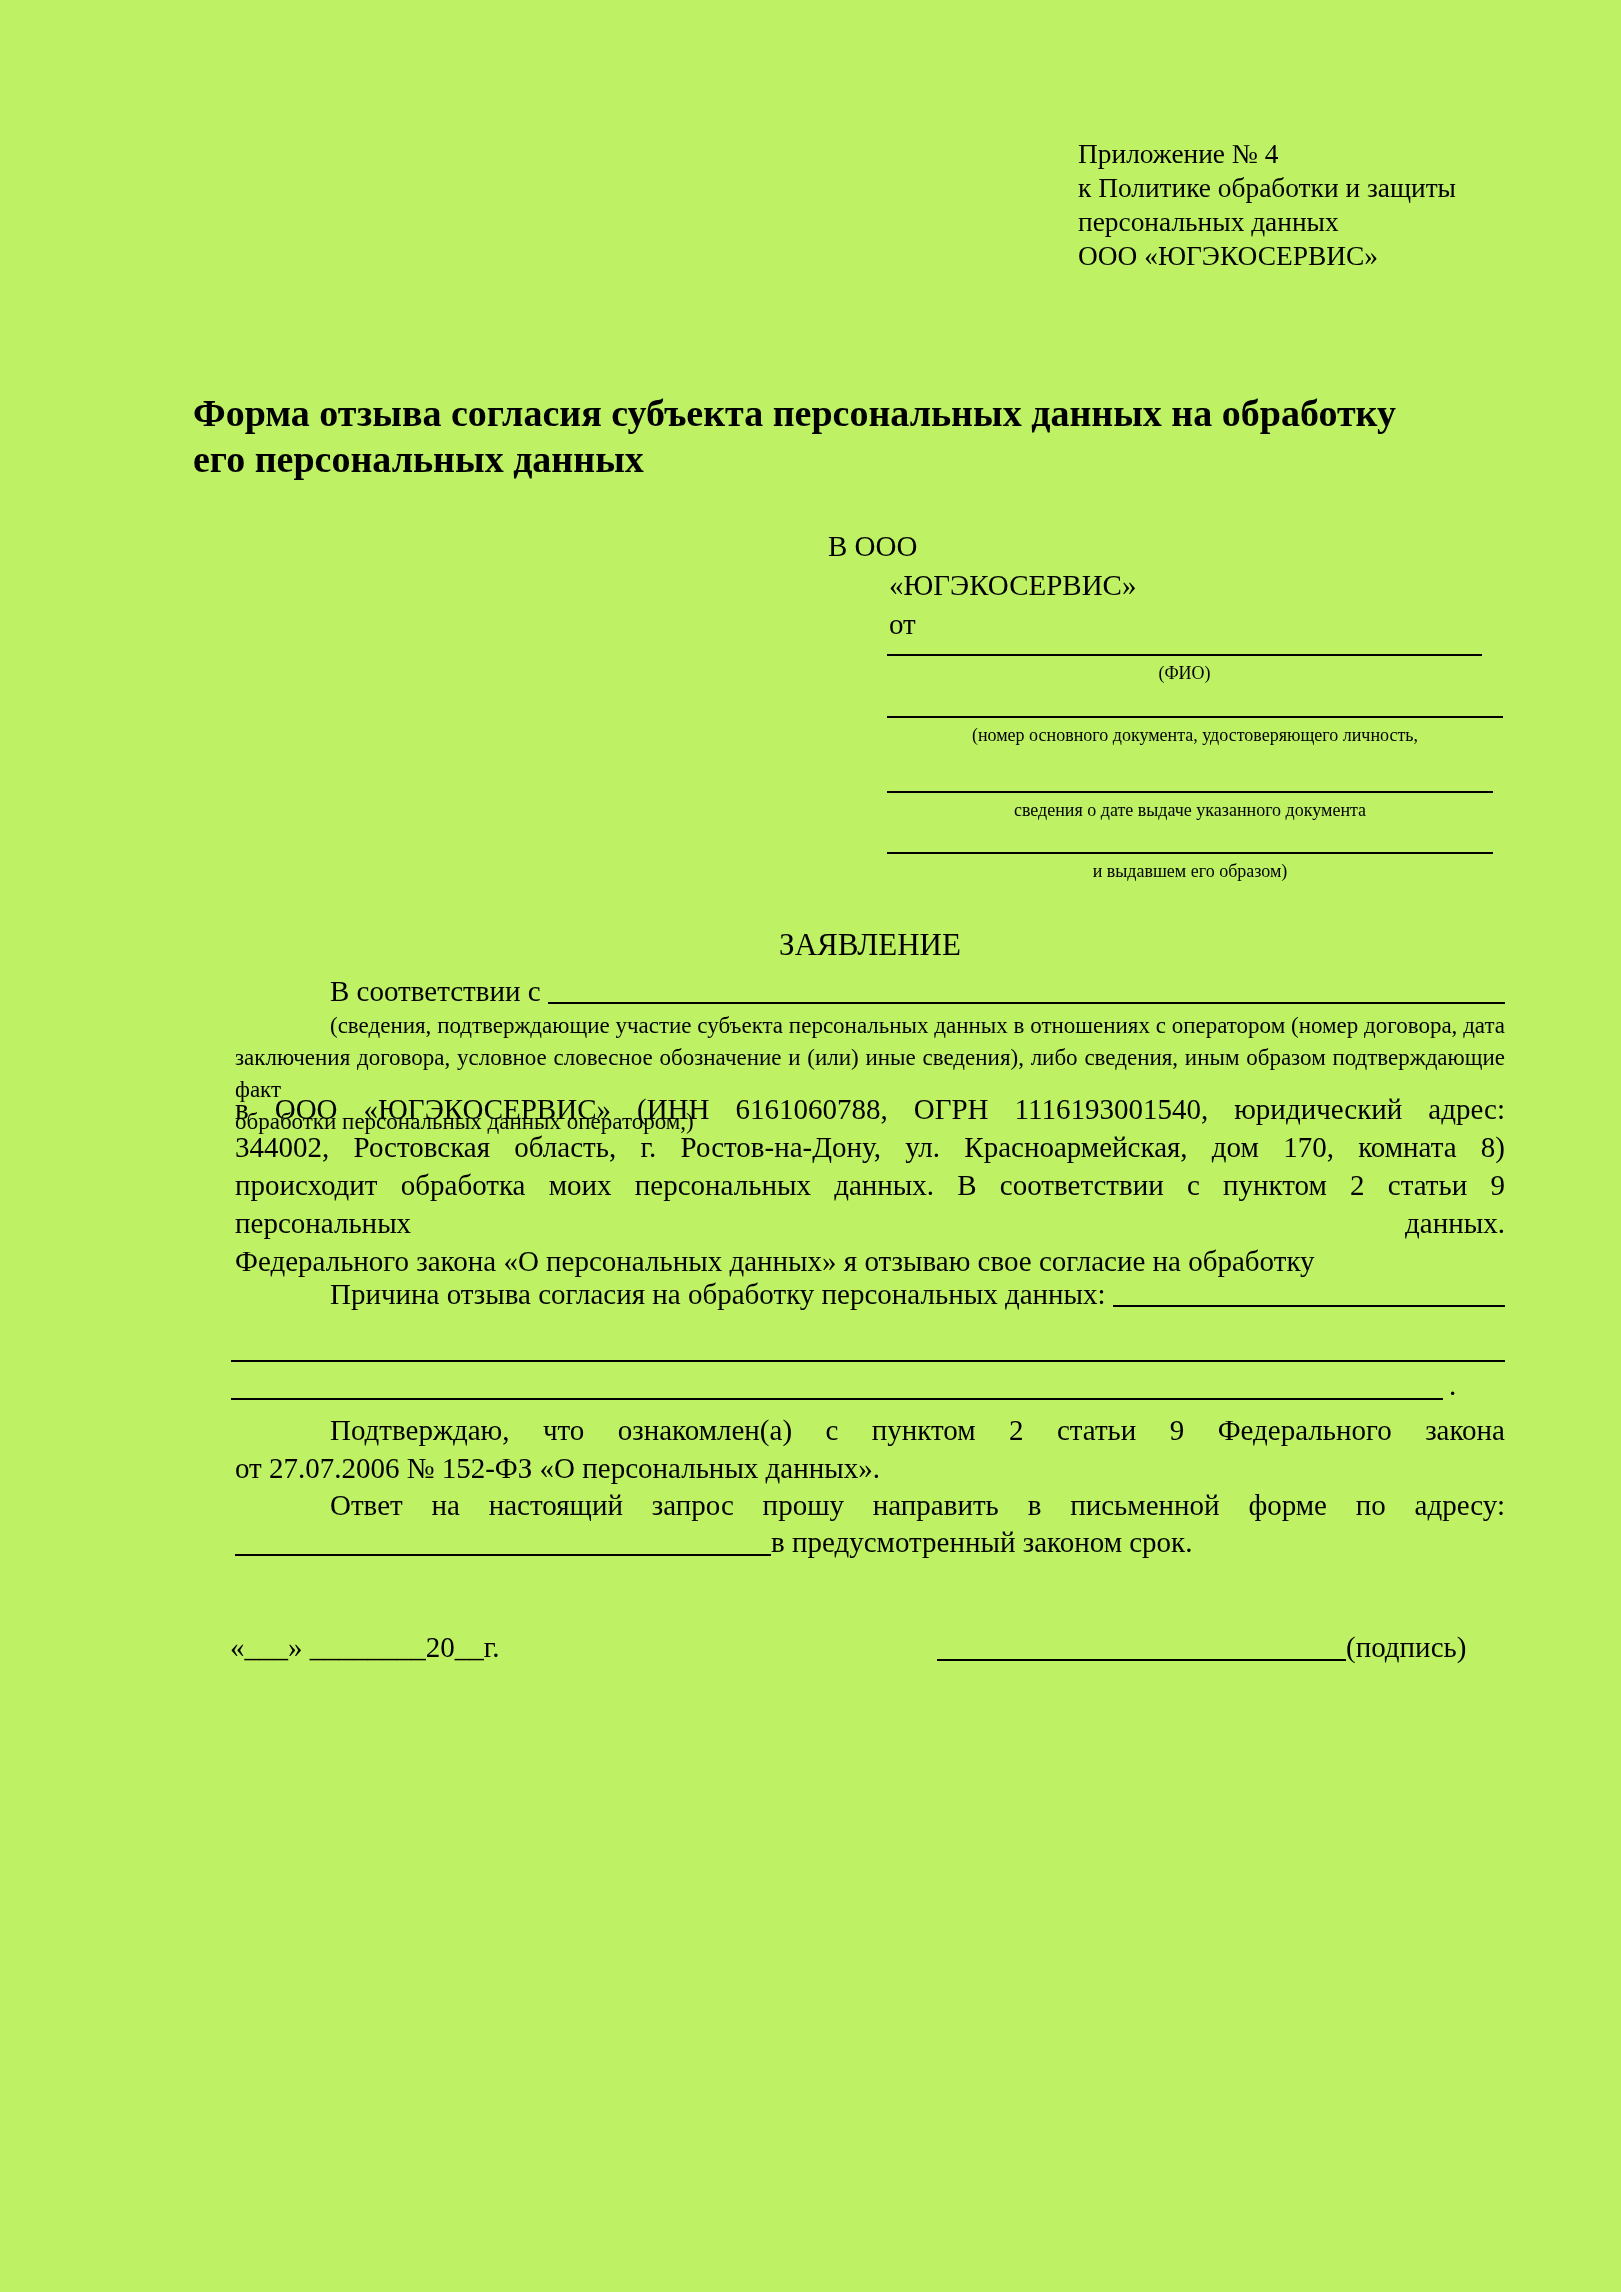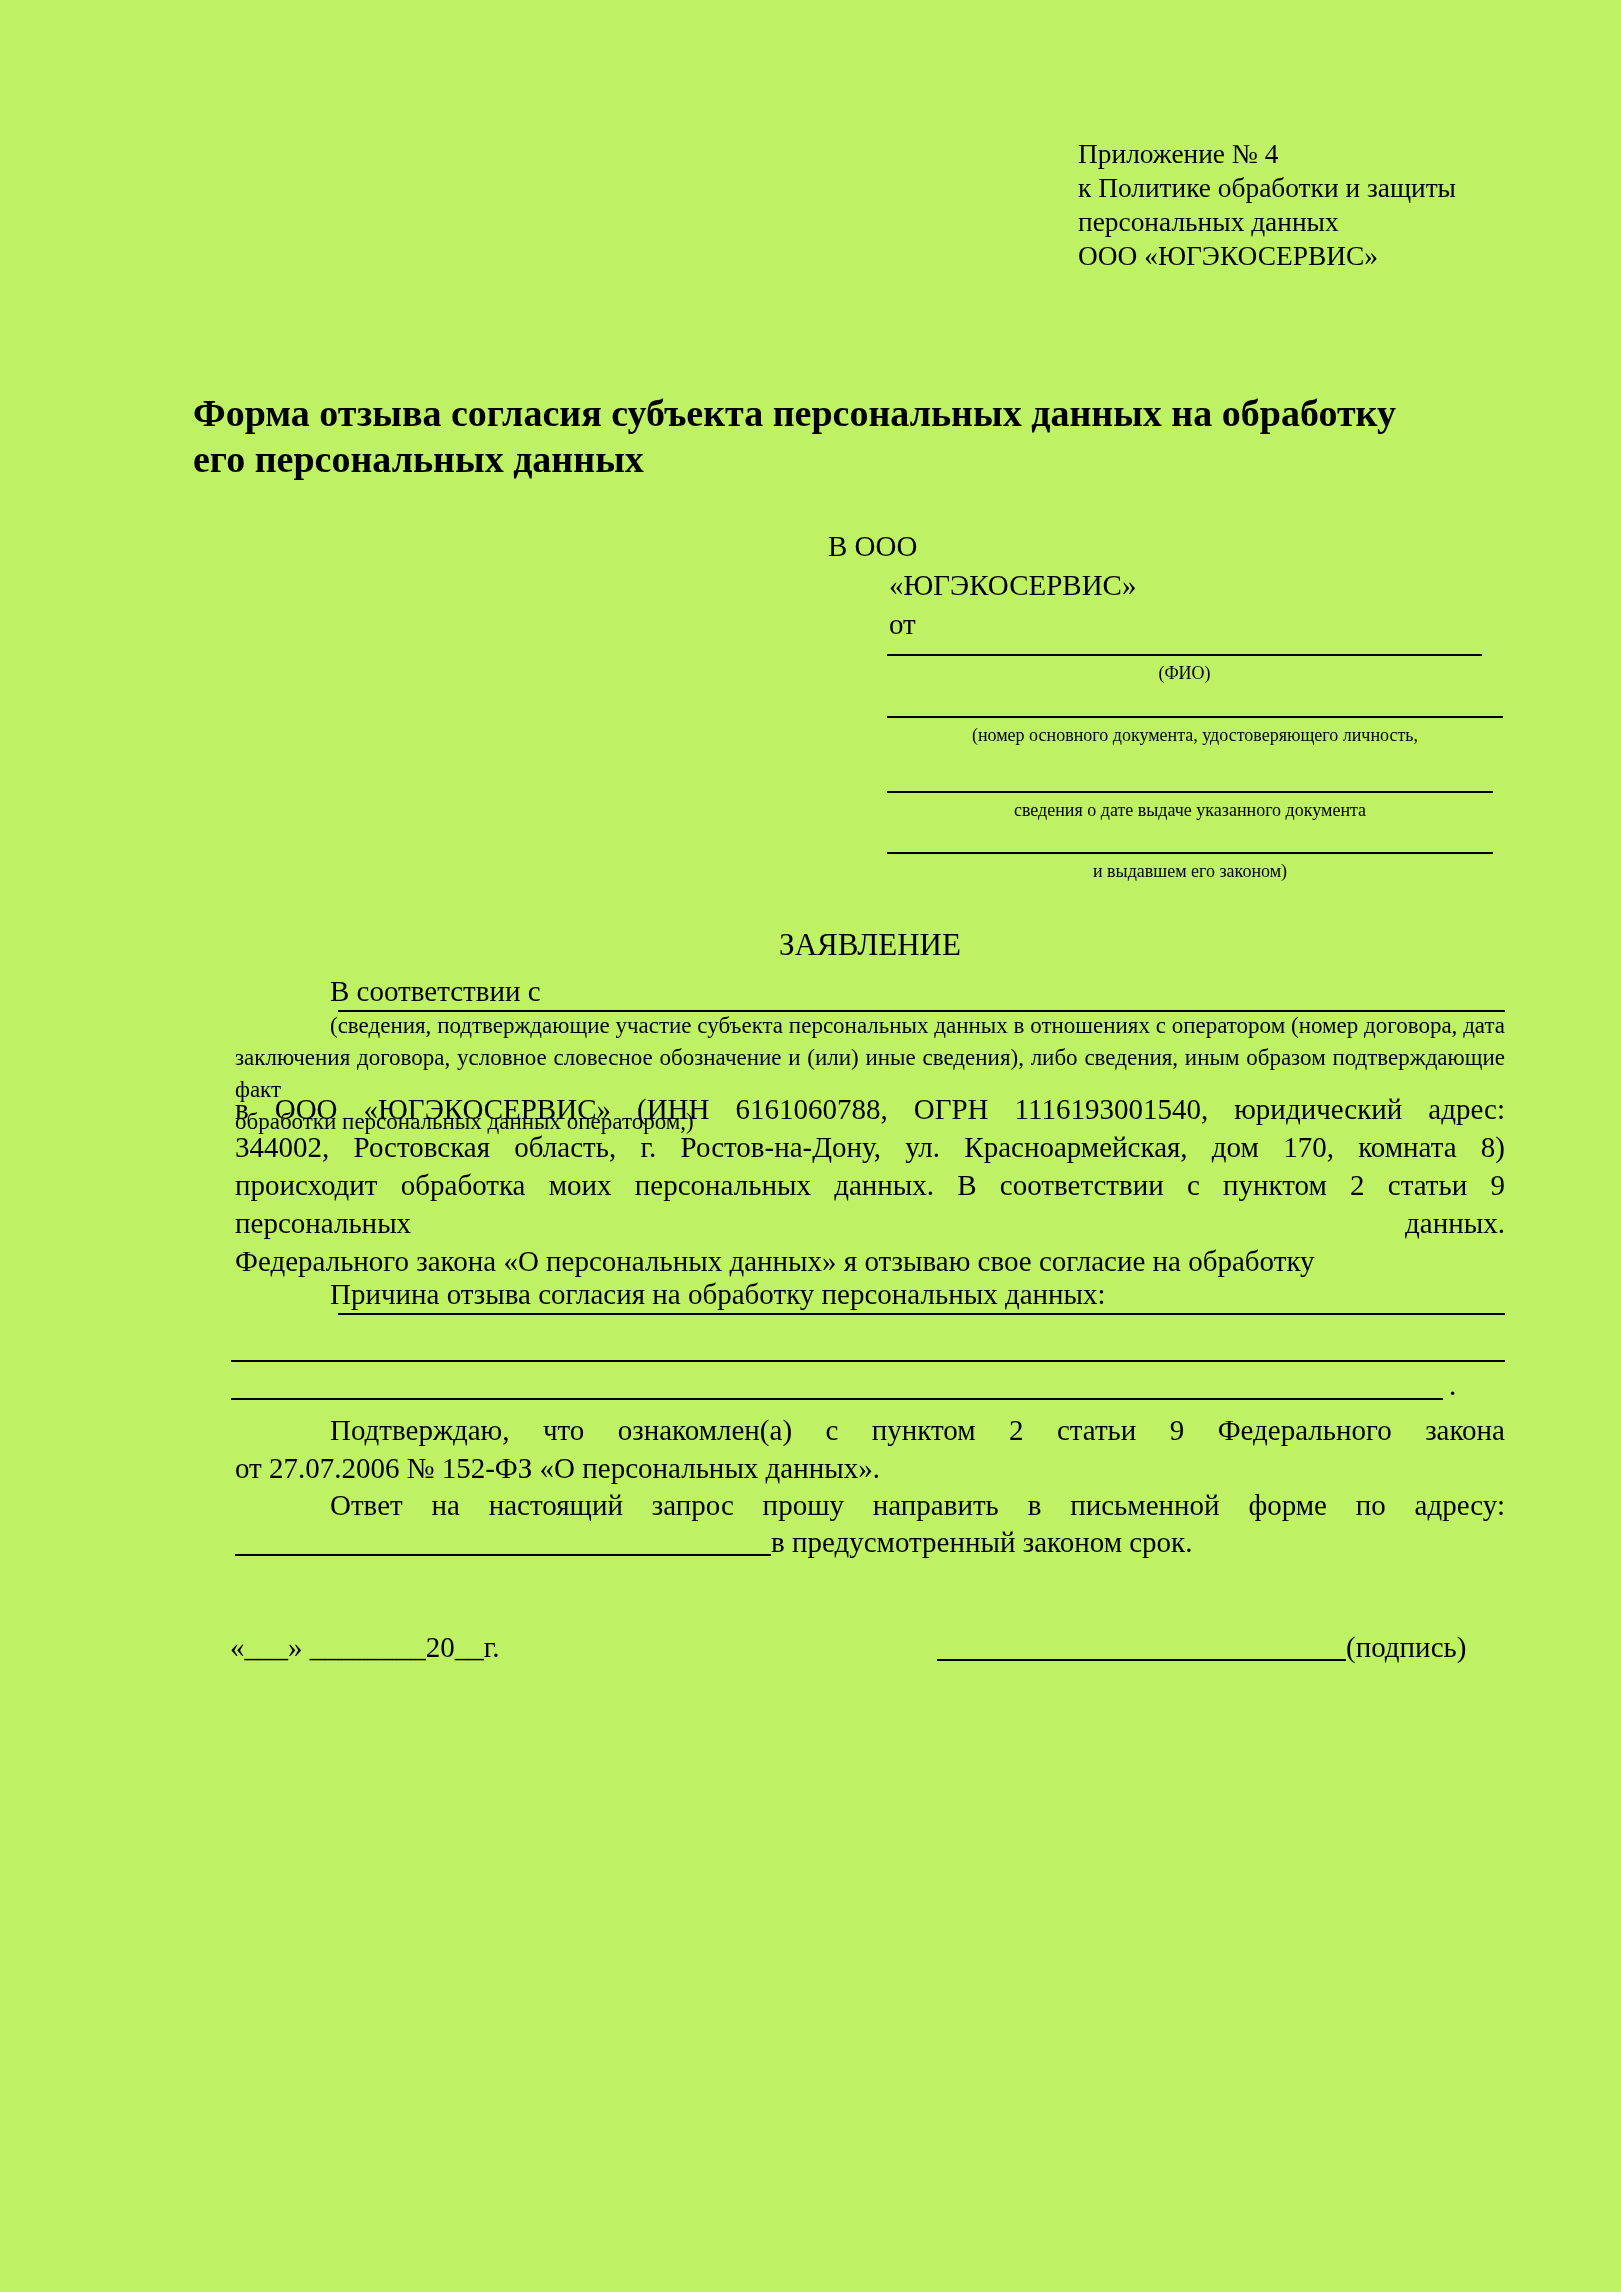--- a/index.html
+++ b/index.html
@@ -29,21 +29,21 @@
   
   .fgroup { position:absolute; left:887px; }
   .rule { height:0; border-top:2.9px solid #000; }
   .fcap { margin-top:3.9px; text-align:center; font-size:18px; line-height:27.4px; }
   
   .statement-heading {
     position:absolute; left:235px; top:927px; width:1270px;
     font-size:31px; text-align:center;
   }
   .para { position:absolute; left:235px; width:1270px; font-size:29px; line-height:38px; }
-  .lead-row { display:flex; padding-left:95px;flex-direction:column; }
+  .lead-row { display:flex; padding-left:95px; }
   .lead-row .lead { white-space:nowrap; }
   .fill { border-bottom:2.9px solid #000; }
   .lead-row .fill { flex:1 1 auto; margin-bottom:5.9px; margin-left:7.8px; }
   .smallprint { font-size:23px; line-height:32px; }
   .just-lines > div { text-align:justify; text-align-last:justify; }
   .just-lines > div:last-child { text-align-last:left; }
   .indent-first > div:first-child { text-indent:95px; }
   .stretch { text-align:justify; text-align-last:justify; text-indent:95px; }
   .blank-rule { position:absolute; height:0; border-top:2.9px solid #000; }
   .period-abs { position:absolute; font-size:29px; }
@@ -80,21 +80,21 @@
   <div class="fgroup" style="top:716px;">
     <div class="rule" style="width:616px;"></div>
     <div class="fcap" style="width:616px;">(номер основного документа, удостоверяющего личность,</div>
   </div>
   <div class="fgroup" style="top:791px;">
     <div class="rule" style="width:606px;"></div>
     <div class="fcap" style="width:606px;">сведения о дате выдаче указанного документа</div>
   </div>
   <div class="fgroup" style="top:852px;">
     <div class="rule" style="width:606px;"></div>
-    <div class="fcap" style="width:606px;">и выдавшем его законом)</div>
+    <div class="fcap" style="width:606px;">и выдавшем его образом)</div>
   </div>
 
   <div class="statement-heading">ЗАЯВЛЕНИЕ</div>
 
   <div class="para lead-row" style="top:972px;">
     <span class="lead">В соответствии с</span>
     <span class="fill"></span>
   </div>
 
   <div class="para smallprint just-lines indent-first" style="top:1010px;">

